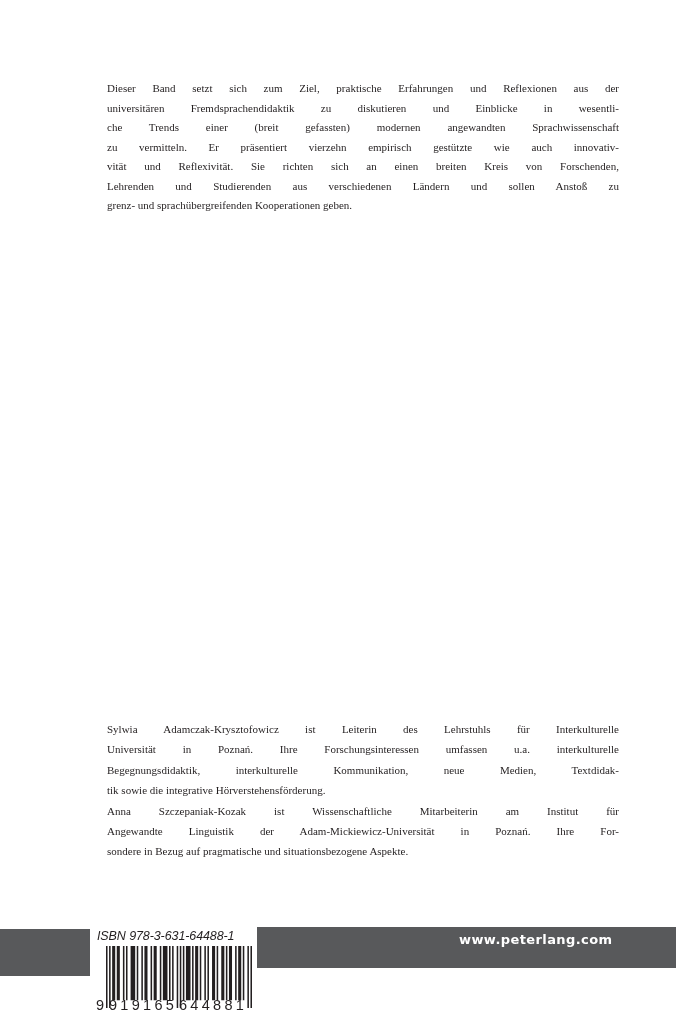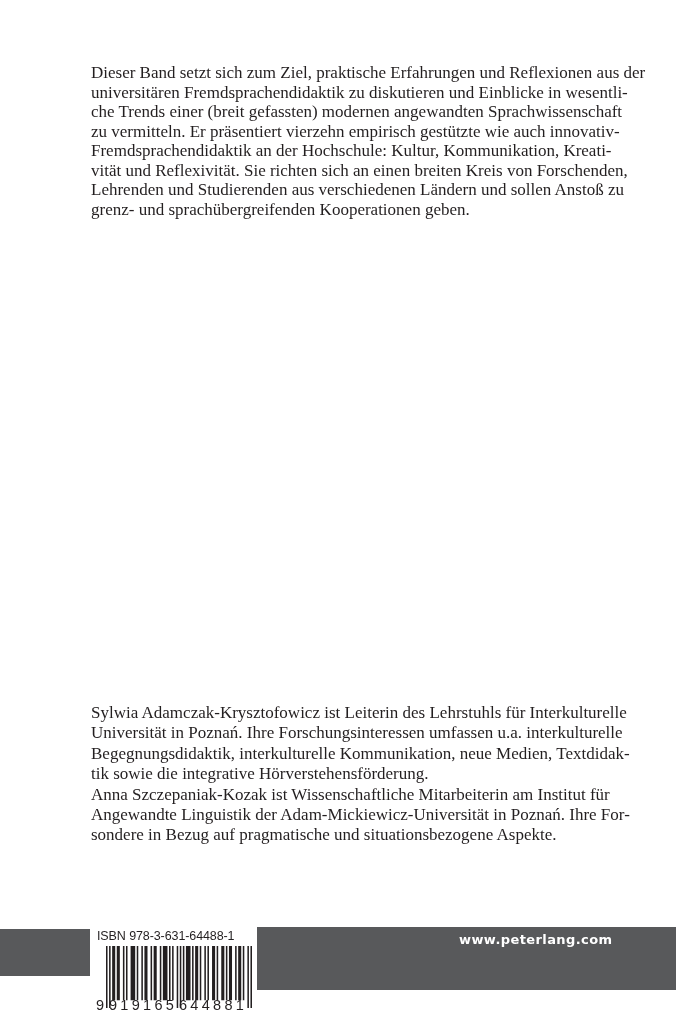--- a/index.html
+++ b/index.html
@@ -12,24 +12,24 @@
     height: 1020px;
     position: relative;
     overflow: hidden;
     font-family: "Liberation Serif", "DejaVu Serif", serif;
     color: #231f20;
   }
   .text-block {
     position: absolute;
     left: 91px;
     width: 512px;
-    font-size: 17px;
+    font-size: 11px;
     text-align: justify;
     hyphens: manual;
-    margin: 0;
+    margin: 16px;
   }
   .text-block .line {
     display: block;
     white-space: nowrap;
     text-align: justify;
     text-align-last: justify;
     height: 19.5px;
     line-height: 19.5px;
     overflow: visible;
   }
@@ -54,21 +54,21 @@
   #bar-left {
     left: 0;
     top: 929px;
     width: 90px;
     height: 47px;
   }
   #bar-right {
     left: 257px;
     top: 927px;
     width: 419px;
-    height: 63px;
+    height: 41px;
   }
   #publisher-url {
     position: absolute;
     left: 202px;
     top: 5px;
     font-family: "DejaVu Sans", "Liberation Sans", sans-serif;
     font-weight: bold;
     font-size: 13px;
     letter-spacing: 0.4px;
     color: #ffffff;
@@ -76,20 +76,21 @@
 
   #isbn-label {
     position: absolute;
     left: 97px;
     top: 929px;
     font-family: "Liberation Sans", "DejaVu Sans", sans-serif;
     font-size: 12.5px;
     color: #231f20;
     letter-spacing: -0.1px;
     white-space: nowrap;
+    font-style: italic;
   }
   #barcode {
     position: absolute;
     left: 106px;
     top: 946px;
     width: 146px;
     height: 62px;
   }
   #barcode-digits {
     position: absolute;
@@ -121,21 +122,20 @@
   }
 </style>
 </head>
 <body>
 
 <div id="blurb" class="text-block">
   <span class="line">Dieser Band setzt sich zum Ziel, praktische Erfahrungen und Reflexionen aus der</span>
   <span class="line">universitären Fremdsprachendidaktik zu diskutieren und Einblicke in wesentli-</span>
   <span class="line">che Trends einer (breit gefassten) modernen angewandten Sprachwissenschaft</span>
   <span class="line">zu vermitteln. Er präsentiert vierzehn empirisch gestützte wie auch innovativ-</span>
-  <span class="line">Fremdsprachendidaktik an der Hochschule: Kultur, Kommunikation, Kreati-</span>
   <span class="line">vität und Reflexivität. Sie richten sich an einen breiten Kreis von Forschenden,</span>
   <span class="line">Lehrenden und Studierenden aus verschiedenen Ländern und sollen Anstoß zu</span>
   <span class="line last">grenz- und sprachübergreifenden Kooperationen geben.</span>
 </div>
 
 <div id="bio" class="text-block">
   <span class="line">Sylwia Adamczak-Krysztofowicz ist Leiterin des Lehrstuhls für Interkulturelle</span>
   <span class="line">Universität in Poznań. Ihre Forschungsinteressen umfassen u.a. interkulturelle</span>
   <span class="line">Begegnungsdidaktik, interkulturelle Kommunikation, neue Medien, Textdidak-</span>
   <span class="line last">tik sowie die integrative Hörverstehensförderung.</span>

